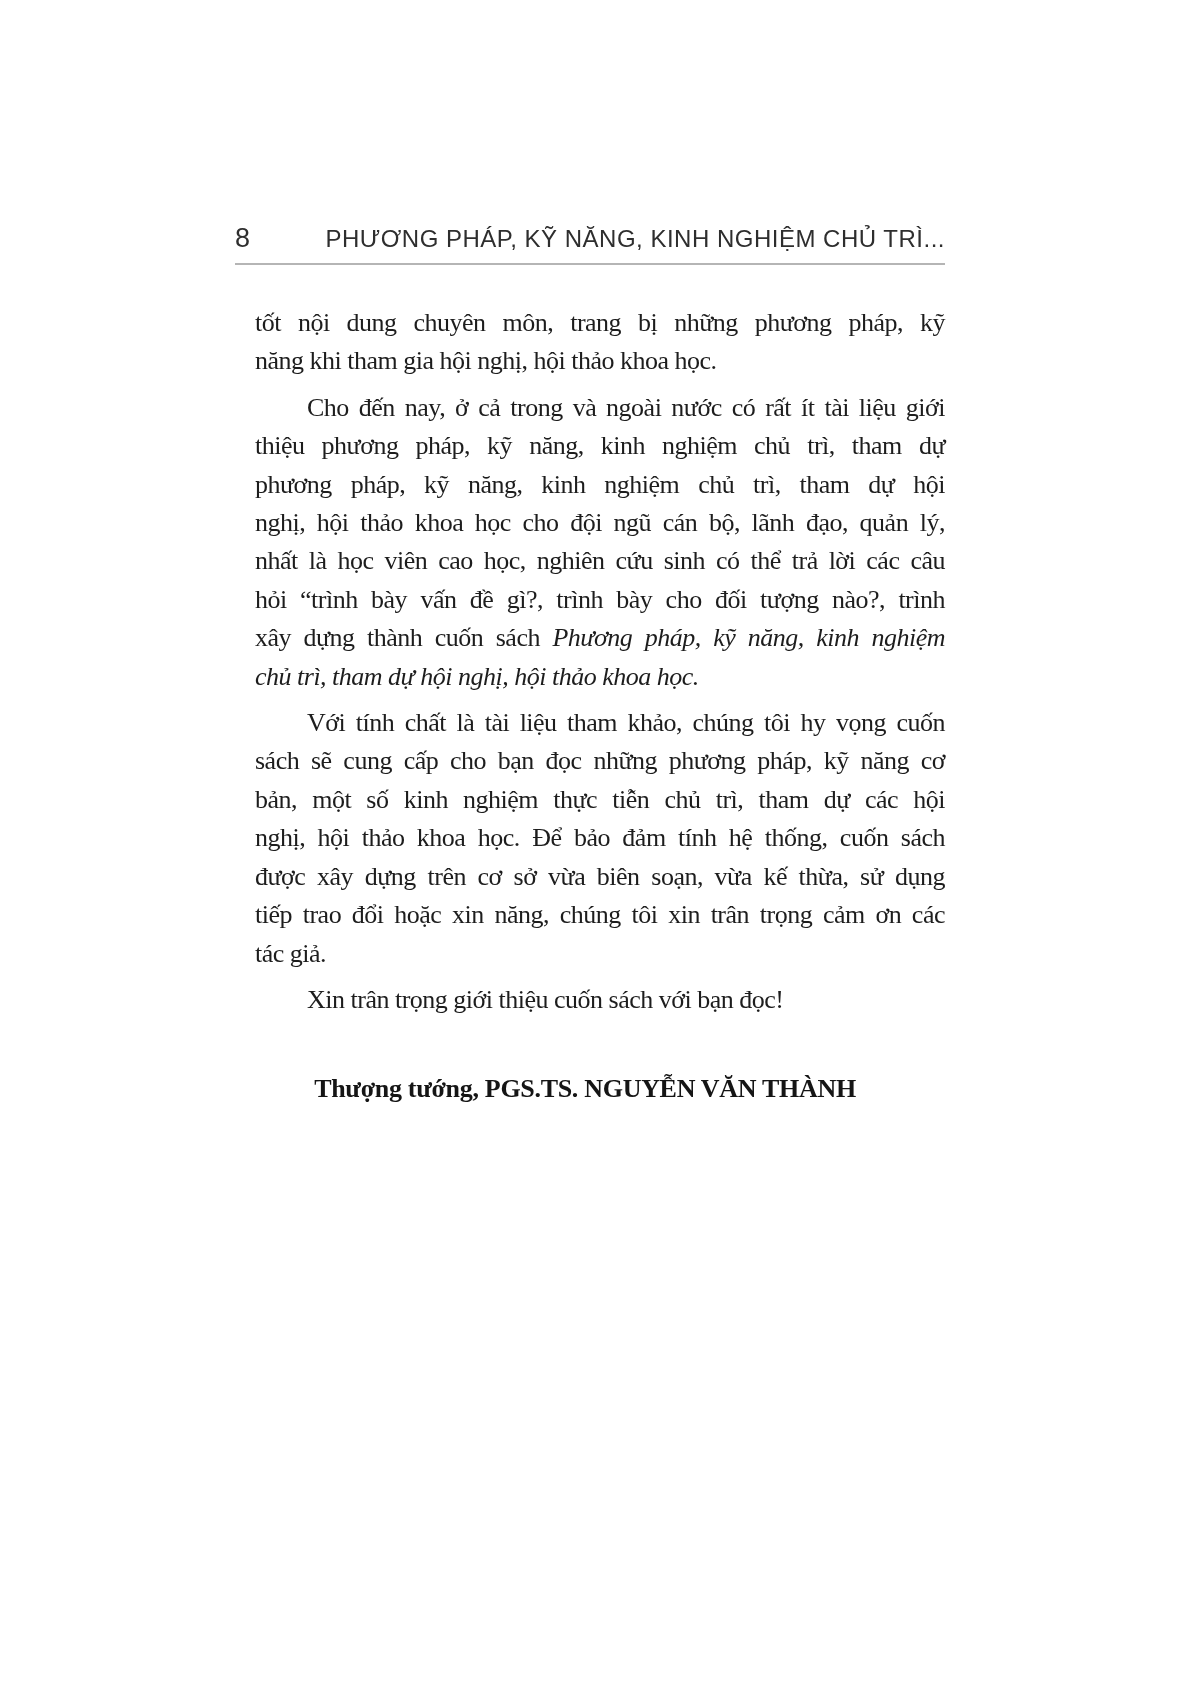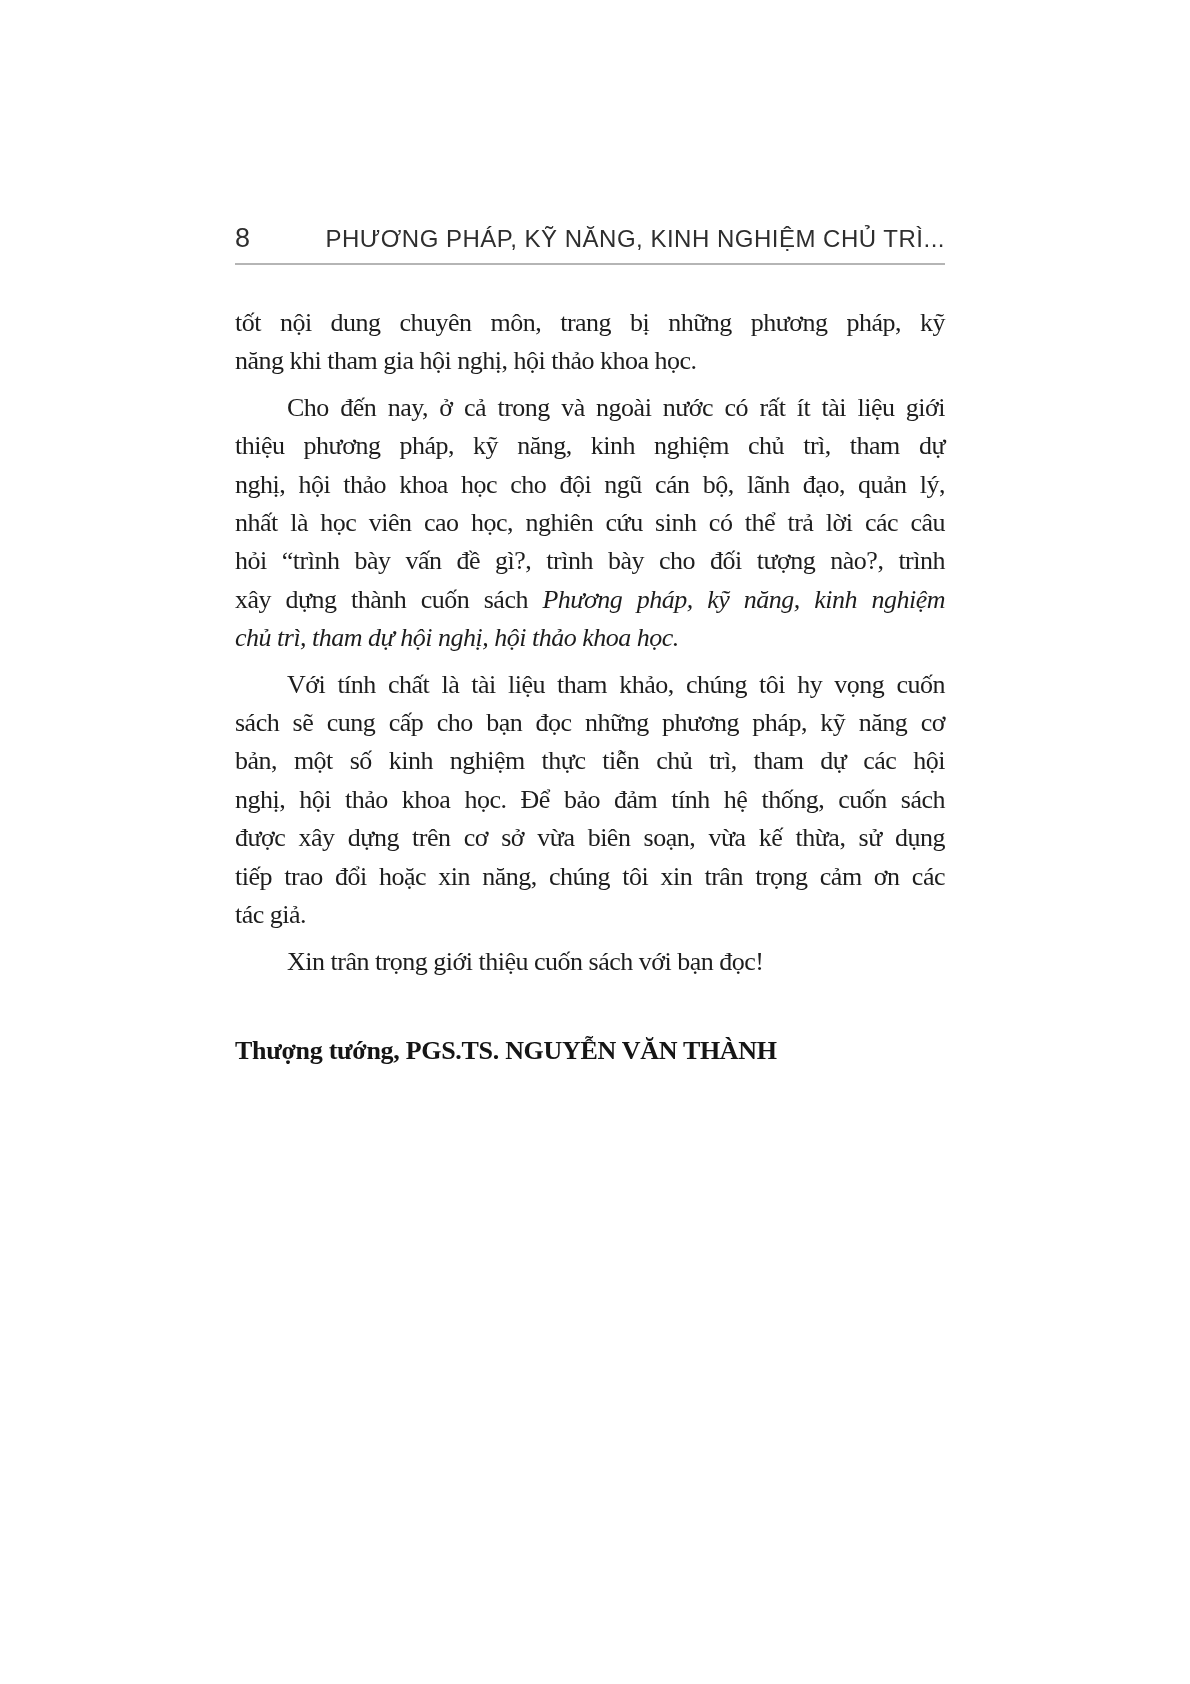--- a/index.html
+++ b/index.html
@@ -35,31 +35,31 @@
     white-space:nowrap;
   }
   .body-text{
     margin-top:39px;
     font-size:26px;
     line-height:38.4px;
     letter-spacing:-0.5px;
     color:#1d1d1d;
   }
   .para{margin:0 0 8px 0;}
-  .line{min-height:38.4px;}
+  .line{min-height:38.4px;margin-left:20px;}
   .line.just{
     text-align:justify;
     text-align-last:justify;
     text-justify:inter-word;
   }
   .line.ind{text-indent:52px;}
   .it{font-style:italic;}
   .signature{
     margin-top:55px;
-    text-align:left;
+    text-align:center;
     padding-right:10px;
     font-weight:bold;
     font-size:26px;
     letter-spacing:-0.3px;
     color:#151515;
     white-space:nowrap;
   }
 </style>
 </head>
 <body>
@@ -71,20 +71,21 @@
       <span class="running-title">PHƯƠNG PHÁP, KỸ NĂNG, KINH NGHIỆM CHỦ TRÌ...</span>
     </div>
     <div class="body-text">
         <div class="para">
           <div class="line just"><span>tốt nội dung chuyên môn, trang bị những phương pháp, kỹ</span></div>
           <div class="line"><span>năng khi tham gia hội nghị, hội thảo khoa học.</span></div>
         </div>
         <div class="para">
           <div class="line just ind"><span>Cho đến nay, ở cả trong và ngoài nước có rất ít tài liệu giới</span></div>
           <div class="line just"><span>thiệu phương pháp, kỹ năng, kinh nghiệm chủ trì, tham dự</span></div>
+          <div class="line just"><span>phương pháp, kỹ năng, kinh nghiệm chủ trì, tham dự hội</span></div>
           <div class="line just"><span>nghị, hội thảo khoa học cho đội ngũ cán bộ, lãnh đạo, quản lý,</span></div>
           <div class="line just"><span>nhất là học viên cao học, nghiên cứu sinh có thể trả lời các câu</span></div>
           <div class="line just"><span>hỏi “trình bày vấn đề gì?, trình bày cho đối tượng nào?, trình</span></div>
           <div class="line just"><span>xây dựng thành cuốn sách </span><span class="it">Phương pháp, kỹ năng, kinh nghiệm</span></div>
           <div class="line"><span class="it">chủ trì, tham dự hội nghị, hội thảo khoa học.</span></div>
         </div>
         <div class="para">
           <div class="line just ind"><span>Với tính chất là tài liệu tham khảo, chúng tôi hy vọng cuốn</span></div>
           <div class="line just"><span>sách sẽ cung cấp cho bạn đọc những phương pháp, kỹ năng cơ</span></div>
           <div class="line just"><span>bản, một số kinh nghiệm thực tiễn chủ trì, tham dự các hội</span></div>

